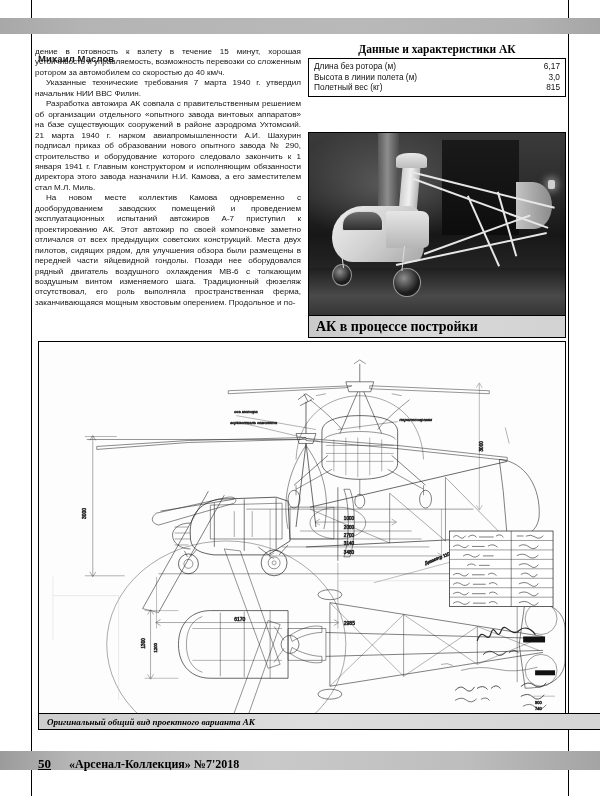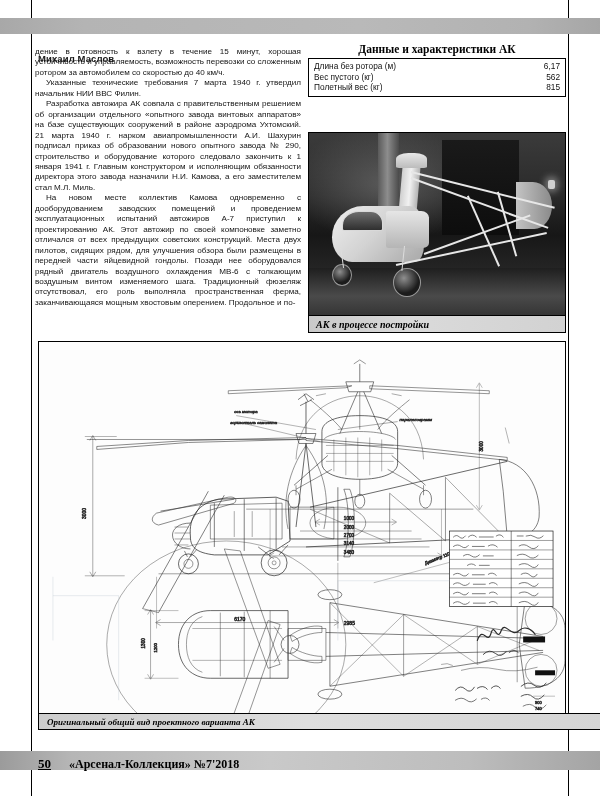--- a/index.html
+++ b/index.html
@@ -193,23 +193,22 @@
   }
   .ph-strut {
     position: absolute;
     background: #dcdcdc;
     width: 1.4px;
     transform-origin: top center;
   }
 
   .fig-cap {
     font-family: "Liberation Serif", serif;
-    font-style: italic;
     font-weight: bold;
-    font-size: 10px;
+    font-size: 14px;
     color: #000;
     background: linear-gradient(to right, #c9c9c9, #dadada 40%, #d2d2d2);
     padding: 2.5px 7px;
     border-top: 1px solid #000;
   }
 
   
   .plate {
     position: absolute;
     left: 38px;
@@ -276,22 +275,22 @@
   <p>На новом месте коллектив Камова одновременно с дооборудованием заводских помещений и проведением эксплуатационных испытаний автожиров А-7 приступил к проектированию АК. Этот автожир по своей компоновке заметно отличался от всех предыдущих советских конструкций. Места двух пилотов, сидящих рядом, для улучшения обзора были размещены в передней части яйцевидной гондолы. Позади нее оборудовался рядный двигатель воздушного охлаждения МВ-6 с толкающим воздушным винтом изменяемого шага. Традиционный фюзеляж отсутствовал, его роль выполняла пространственная ферма, заканчивающаяся мощным хвостовым оперением. Продольное и по-</p>
 </div>
 
 <div class="spec-title">Данные и характеристики АК</div>
 <div class="spec-box">
   <div class="spec-row">
     <span class="lbl">Длина без ротора (м)</span>
     <span class="val">6,17</span>
   </div>
   <div class="spec-row">
-    <span class="lbl">Вес пустого (кг)</span>
-    <span class="val">562</span>
+    <span class="lbl">Высота в линии полета (м)</span>
+    <span class="val">3,0</span>
   </div>
   <div class="spec-row">
     <span class="lbl">Полетный вес (кг)</span>
     <span class="val">815</span>
   </div>
 </div>
 
 <div class="photo-wrap">
   <div class="photo">
     <div class="ph-bg"></div>

